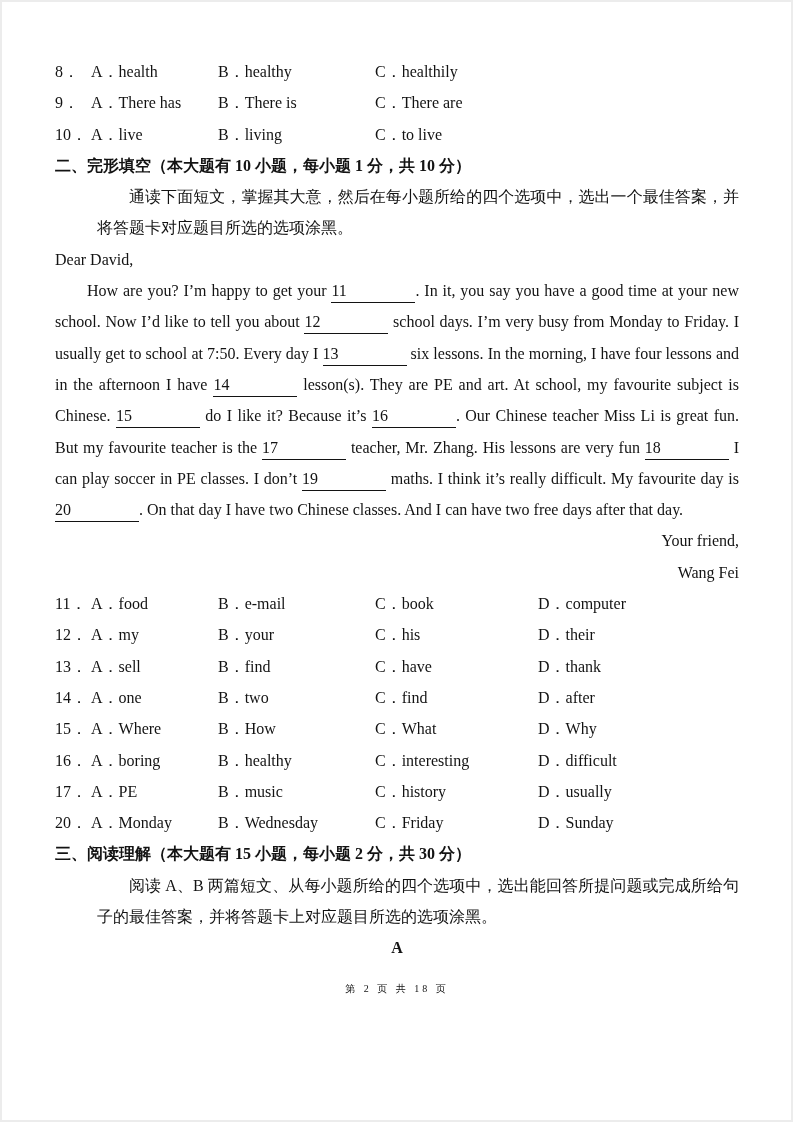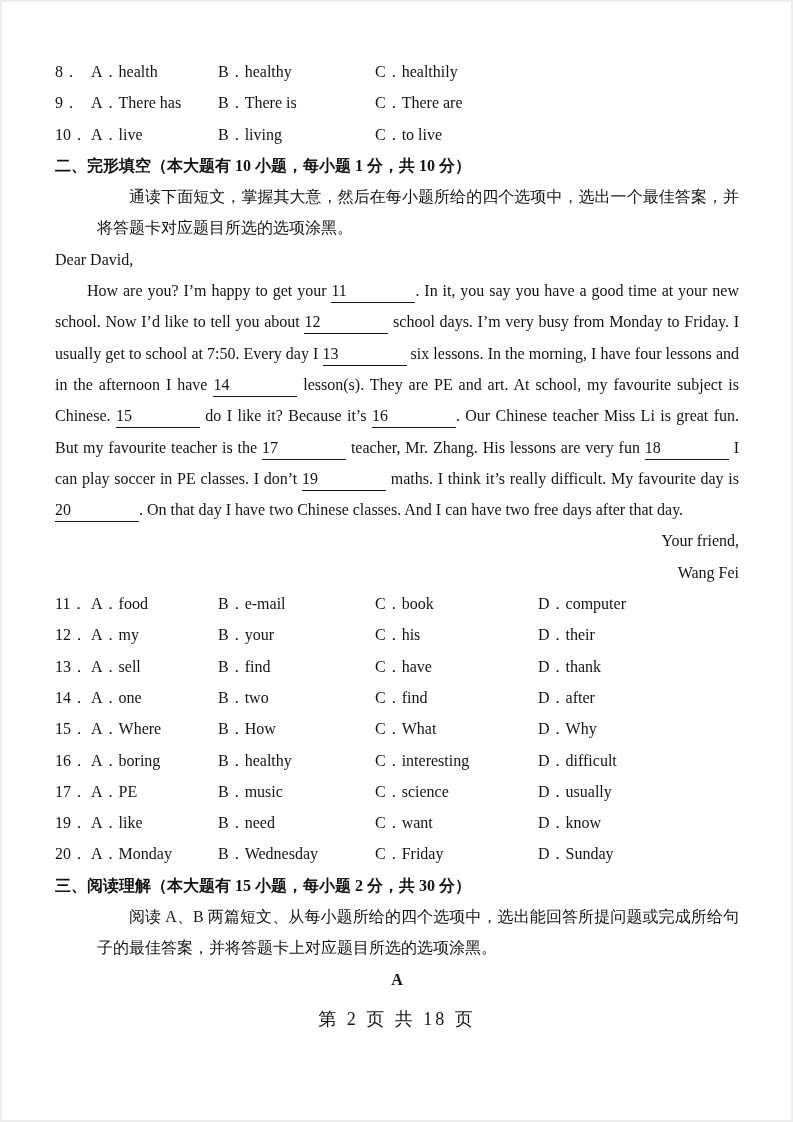--- a/index.html
+++ b/index.html
@@ -51,21 +51,21 @@
     text-align: left;
     text-indent: 0;
     vertical-align: baseline;
     line-height: 22px;
   }
   .closing-line { text-align: right; }
   .passage-label { text-align: center; font-weight: bold; }
   .reading-line { text-align: justify; text-indent: 2em; }
   .footer {
     text-align: center;
-    font-size: 18px;
+    font-size: 10px;
     margin-top: 9px;
     letter-spacing: 3px;
   }
 </style>
 </head>
 <body>
 
 <div class="page">
 
   <div class="qrow3">
@@ -136,29 +136,22 @@
     <span>16．</span>
     <span>A．boring</span>
     <span>B．healthy</span>
     <span>C．interesting</span>
     <span>D．difficult</span>
   </div>
   <div class="qrow4">
     <span>17．</span>
     <span>A．PE</span>
     <span>B．music</span>
-    <span>C．science</span>
+    <span>C．history</span>
     <span>D．usually</span>
-  </div>
-  <div class="qrow4">
-    <span>19．</span>
-    <span>A．like</span>
-    <span>B．need</span>
-    <span>C．want</span>
-    <span>D．know</span>
   </div>
   <div class="qrow4">
     <span>20．</span>
     <span>A．Monday</span>
     <span>B．Wednesday</span>
     <span>C．Friday</span>
     <span>D．Sunday</span>
   </div>
 
   <div class="section-heading">三、阅读理解（本大题有 15 小题，每小题 2 分，共 30 分）</div>

